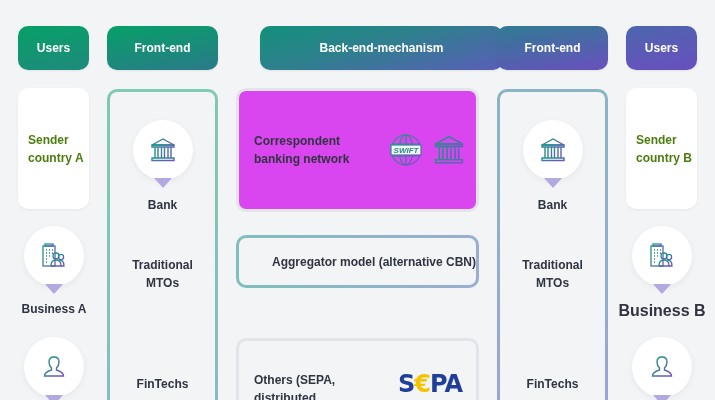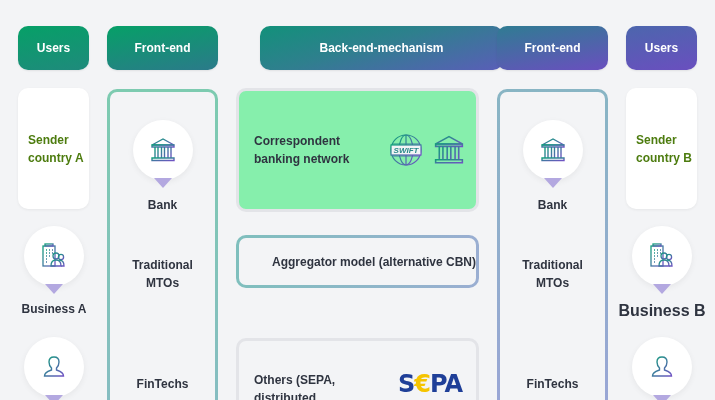--- a/index.html
+++ b/index.html
@@ -66,21 +66,21 @@
     border-top: 10px solid #b3a8e0;
   }
 
   
   .mech {
     position: absolute; left: 236px; width: 243px;
     border-radius: 10px; border: 3px solid transparent;
     display: flex; align-items: center; padding-left: 15px;
     font-weight: bold; font-size: 12px; line-height: 18px; color: #2f3440;
   }
-  .mech-cbn { top: 88px; height: 124px; border-color: #e3e4e8; background: #86efac; }
+  .mech-cbn { top: 88px; height: 124px; border-color: #e3e4e8; background: #d946ef; }
   .mech-agg {
     top: 235px; height: 53px;
     background:
       linear-gradient(#f3f4f6, #f3f4f6) padding-box,
       linear-gradient(90deg, #7fbfbd 0%, #9aaed2 100%) border-box;
     justify-content: flex-end;
   }
   .mech-oth { top: 338px; height: 90px; border-color: #e3e4e8; background: #f3f4f6; align-items: flex-start; padding-top: 30px; }
 
   .icon-wrap { display: inline-flex; }

